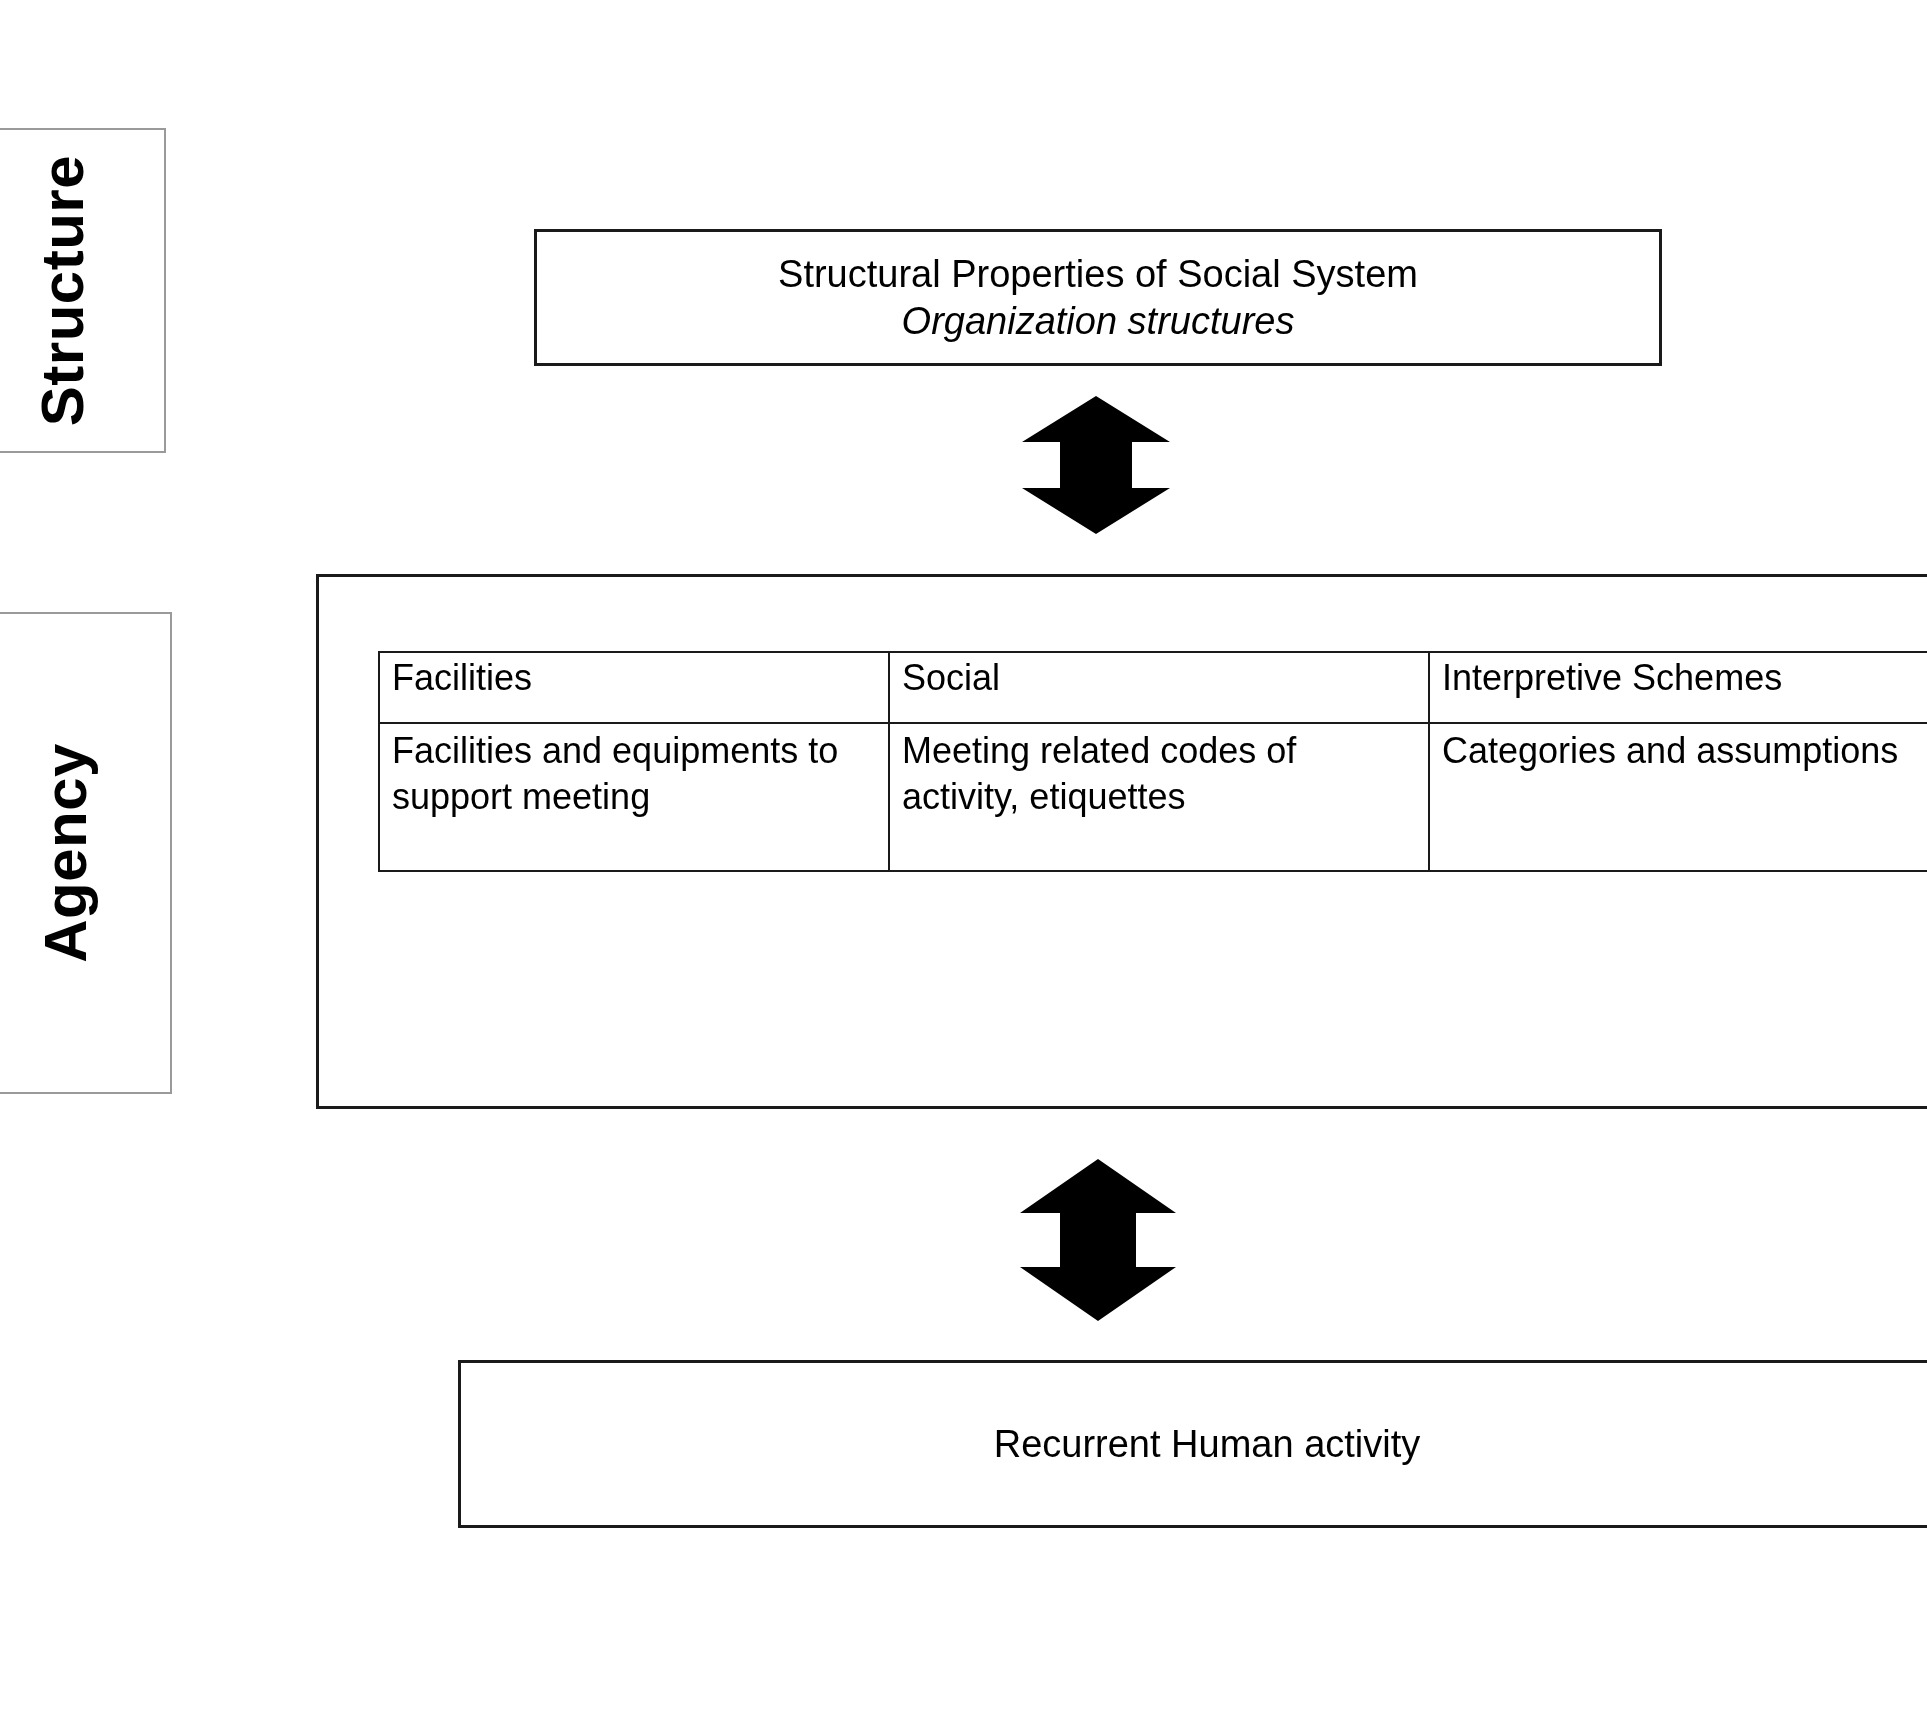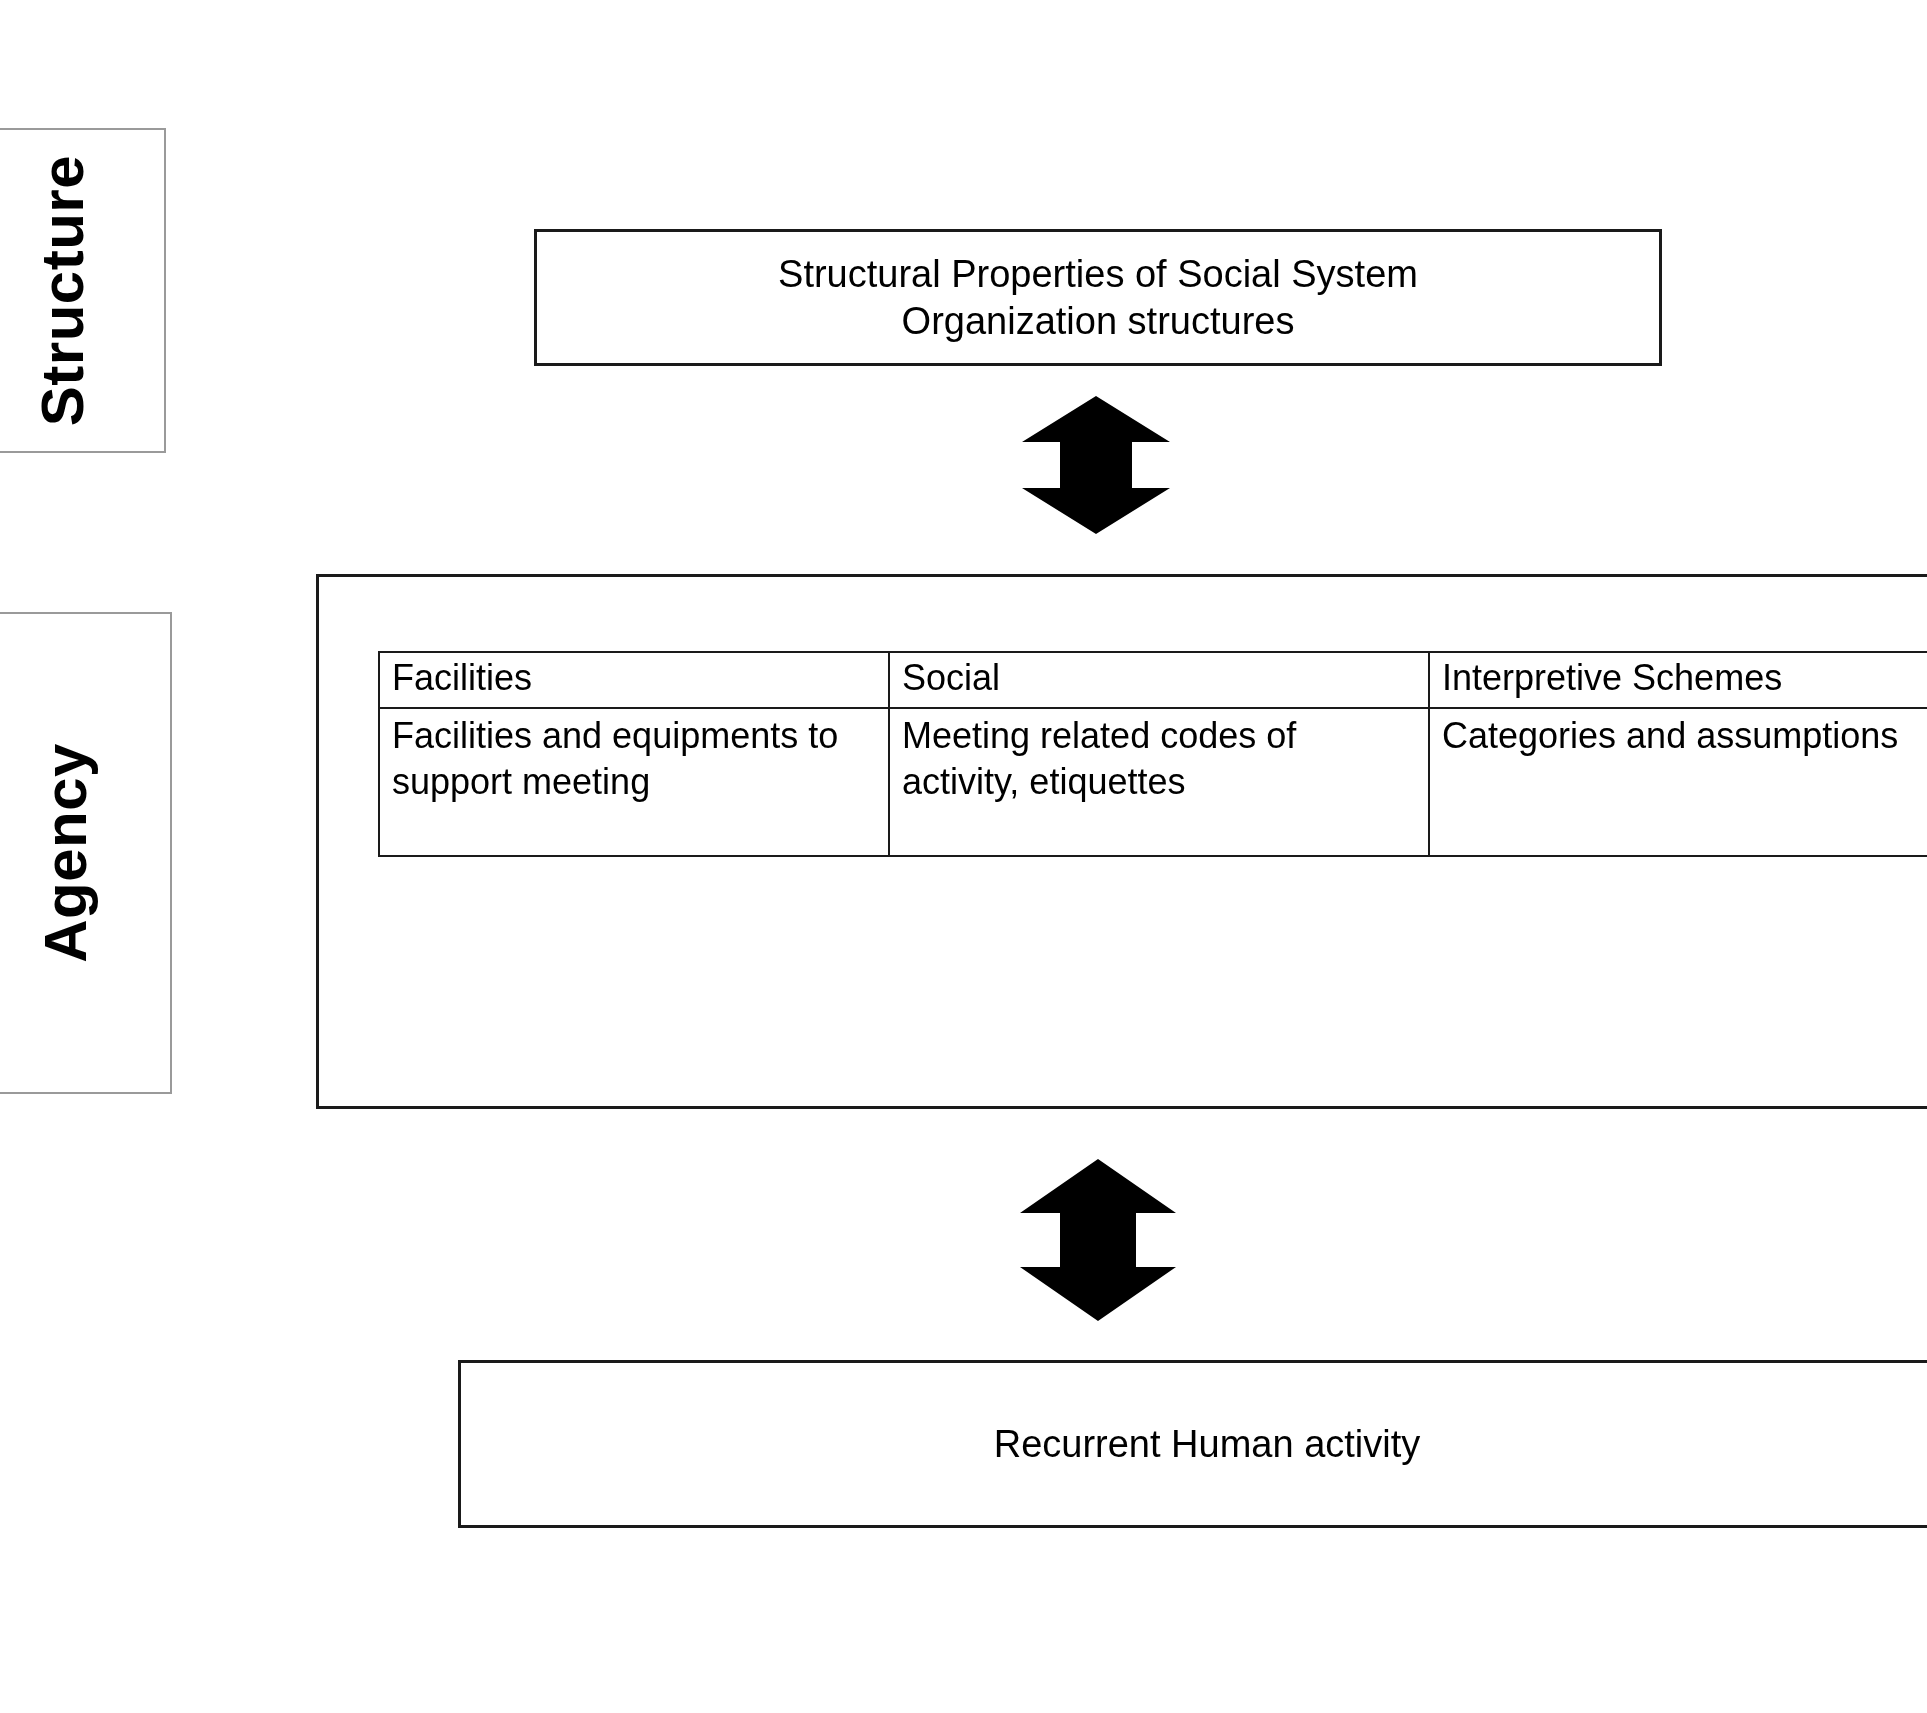--- a/index.html
+++ b/index.html
@@ -52,20 +52,21 @@
     justify-content: center;
   }
   .proc-line1 {
     font-size: 38px;
     font-style: normal;
     line-height: 1.22;
     white-space: nowrap;
   }
   .proc-line2 {
     font-size: 38px;
+    font-style: italic;
     line-height: 1.22;
     white-space: nowrap;
   }
 
   
   #agency-container {
     position: absolute;
     border: 3px solid #1a1a1a;
     background: #ffffff;
     box-sizing: border-box;
@@ -83,21 +84,21 @@
     padding: 4px 10px 6px 12px;
     vertical-align: top;
     font-size: 36px;
     line-height: 1.28;
     background: #ffffff;
   }
   #modality-table td.hdr {
     font-style: normal;
     height: 50px;
     padding-top: 2px;
-    padding-bottom: 2px;
+    padding-bottom: 17px;
   }
   #modality-table td.cell {
     height: 136px;
   }
 
   
   .dbl-arrow {
     position: absolute;
   }
   .dbl-arrow svg { display: block; }

